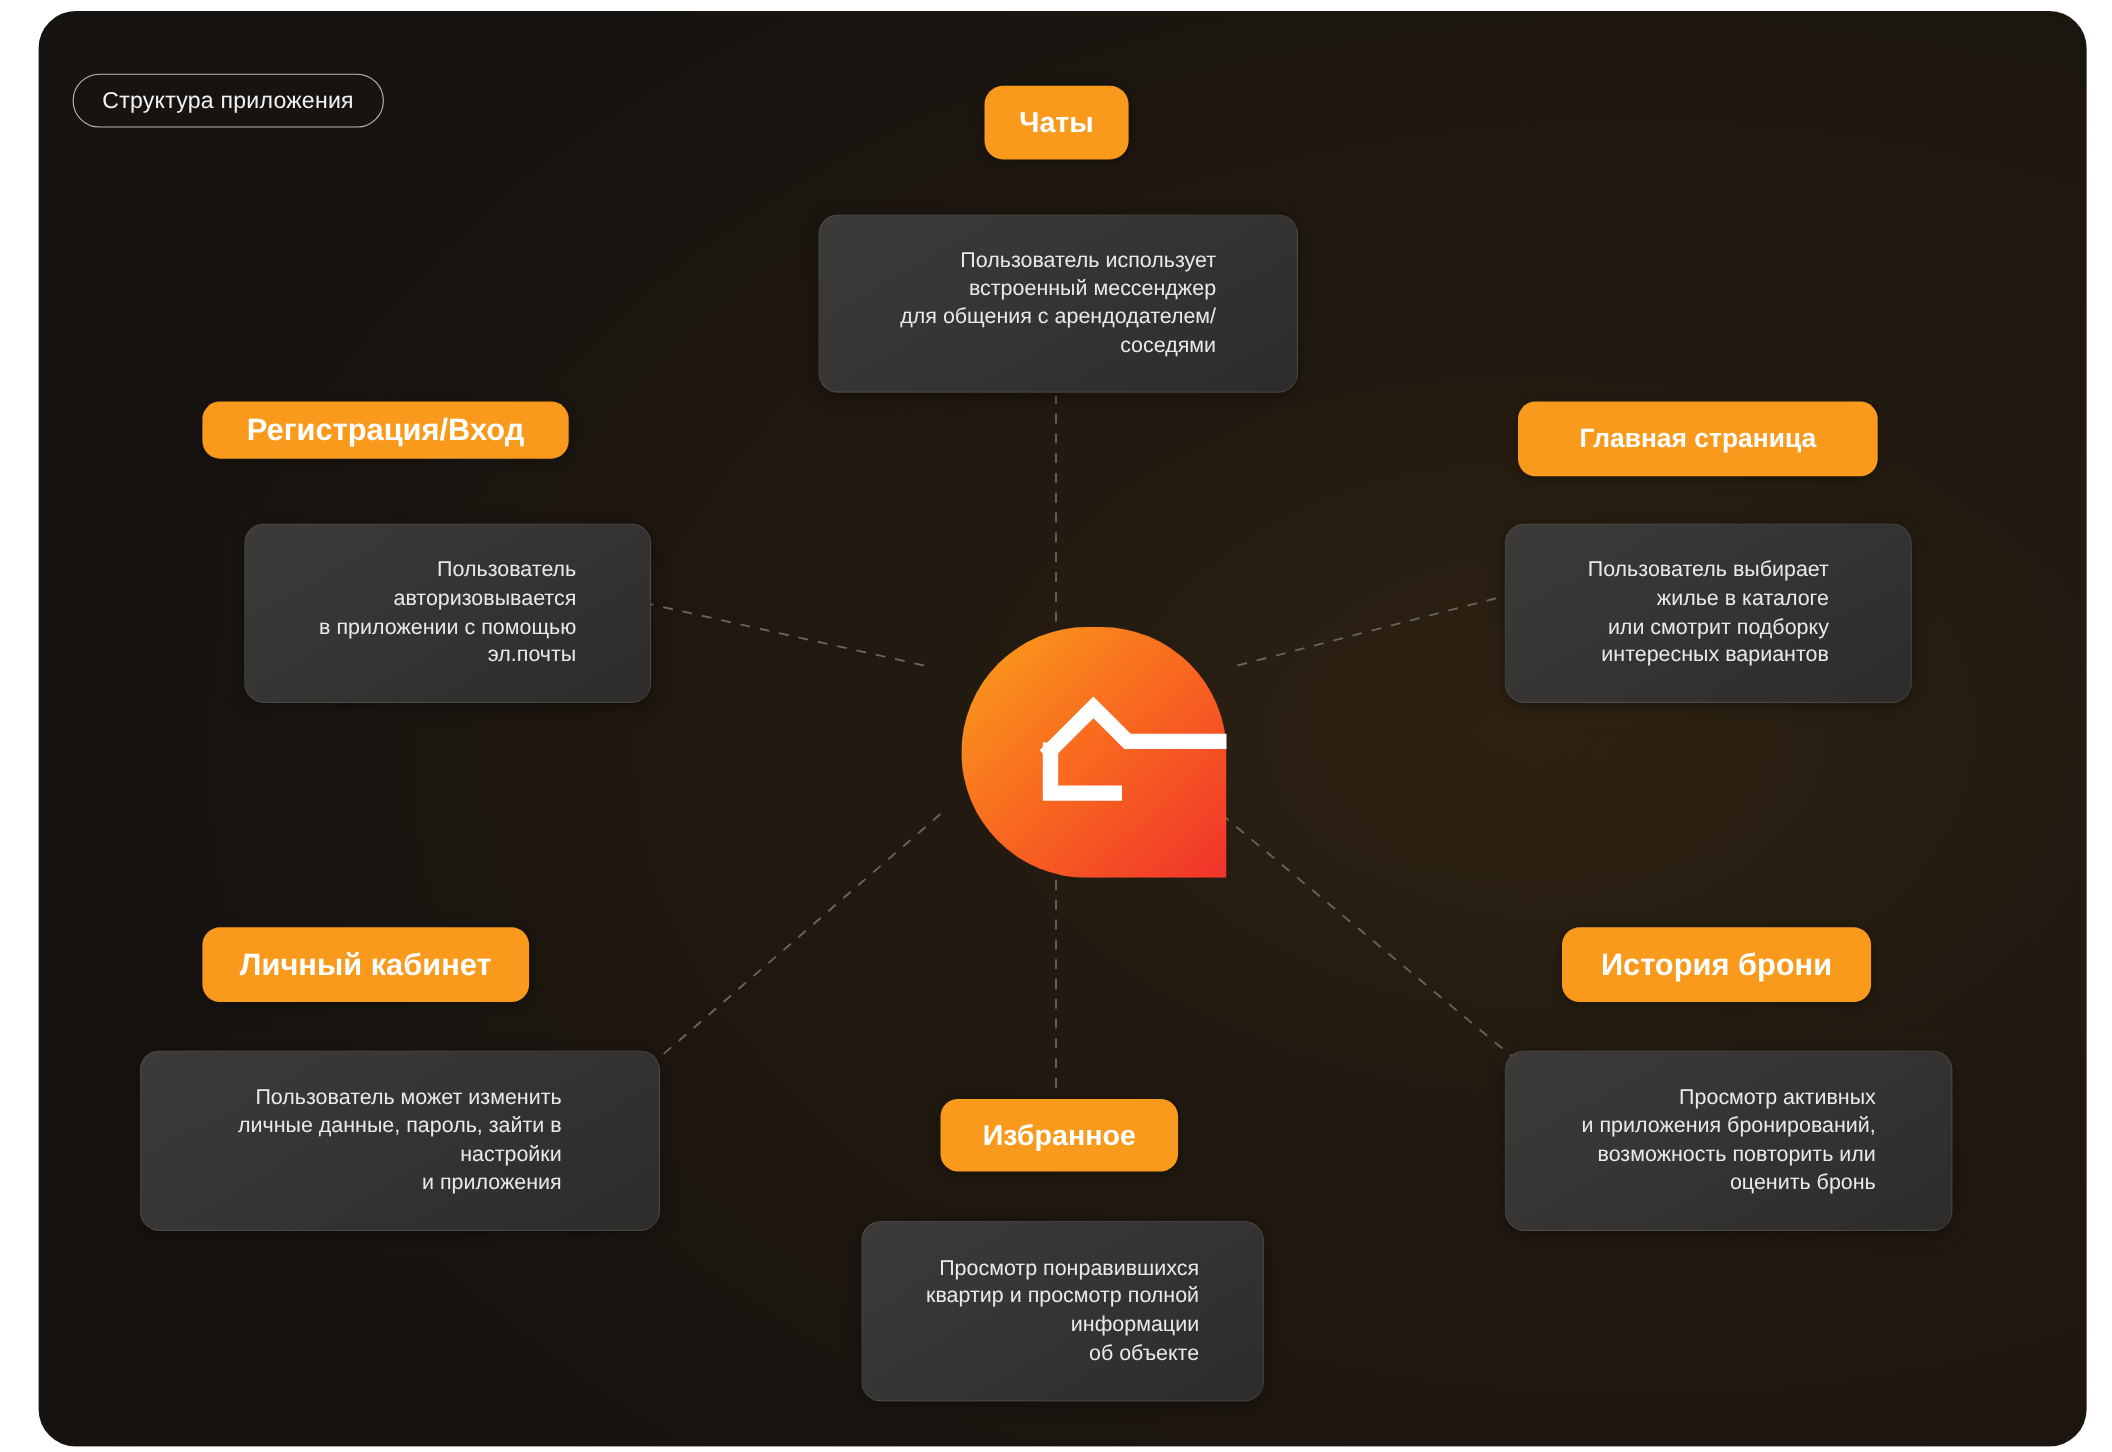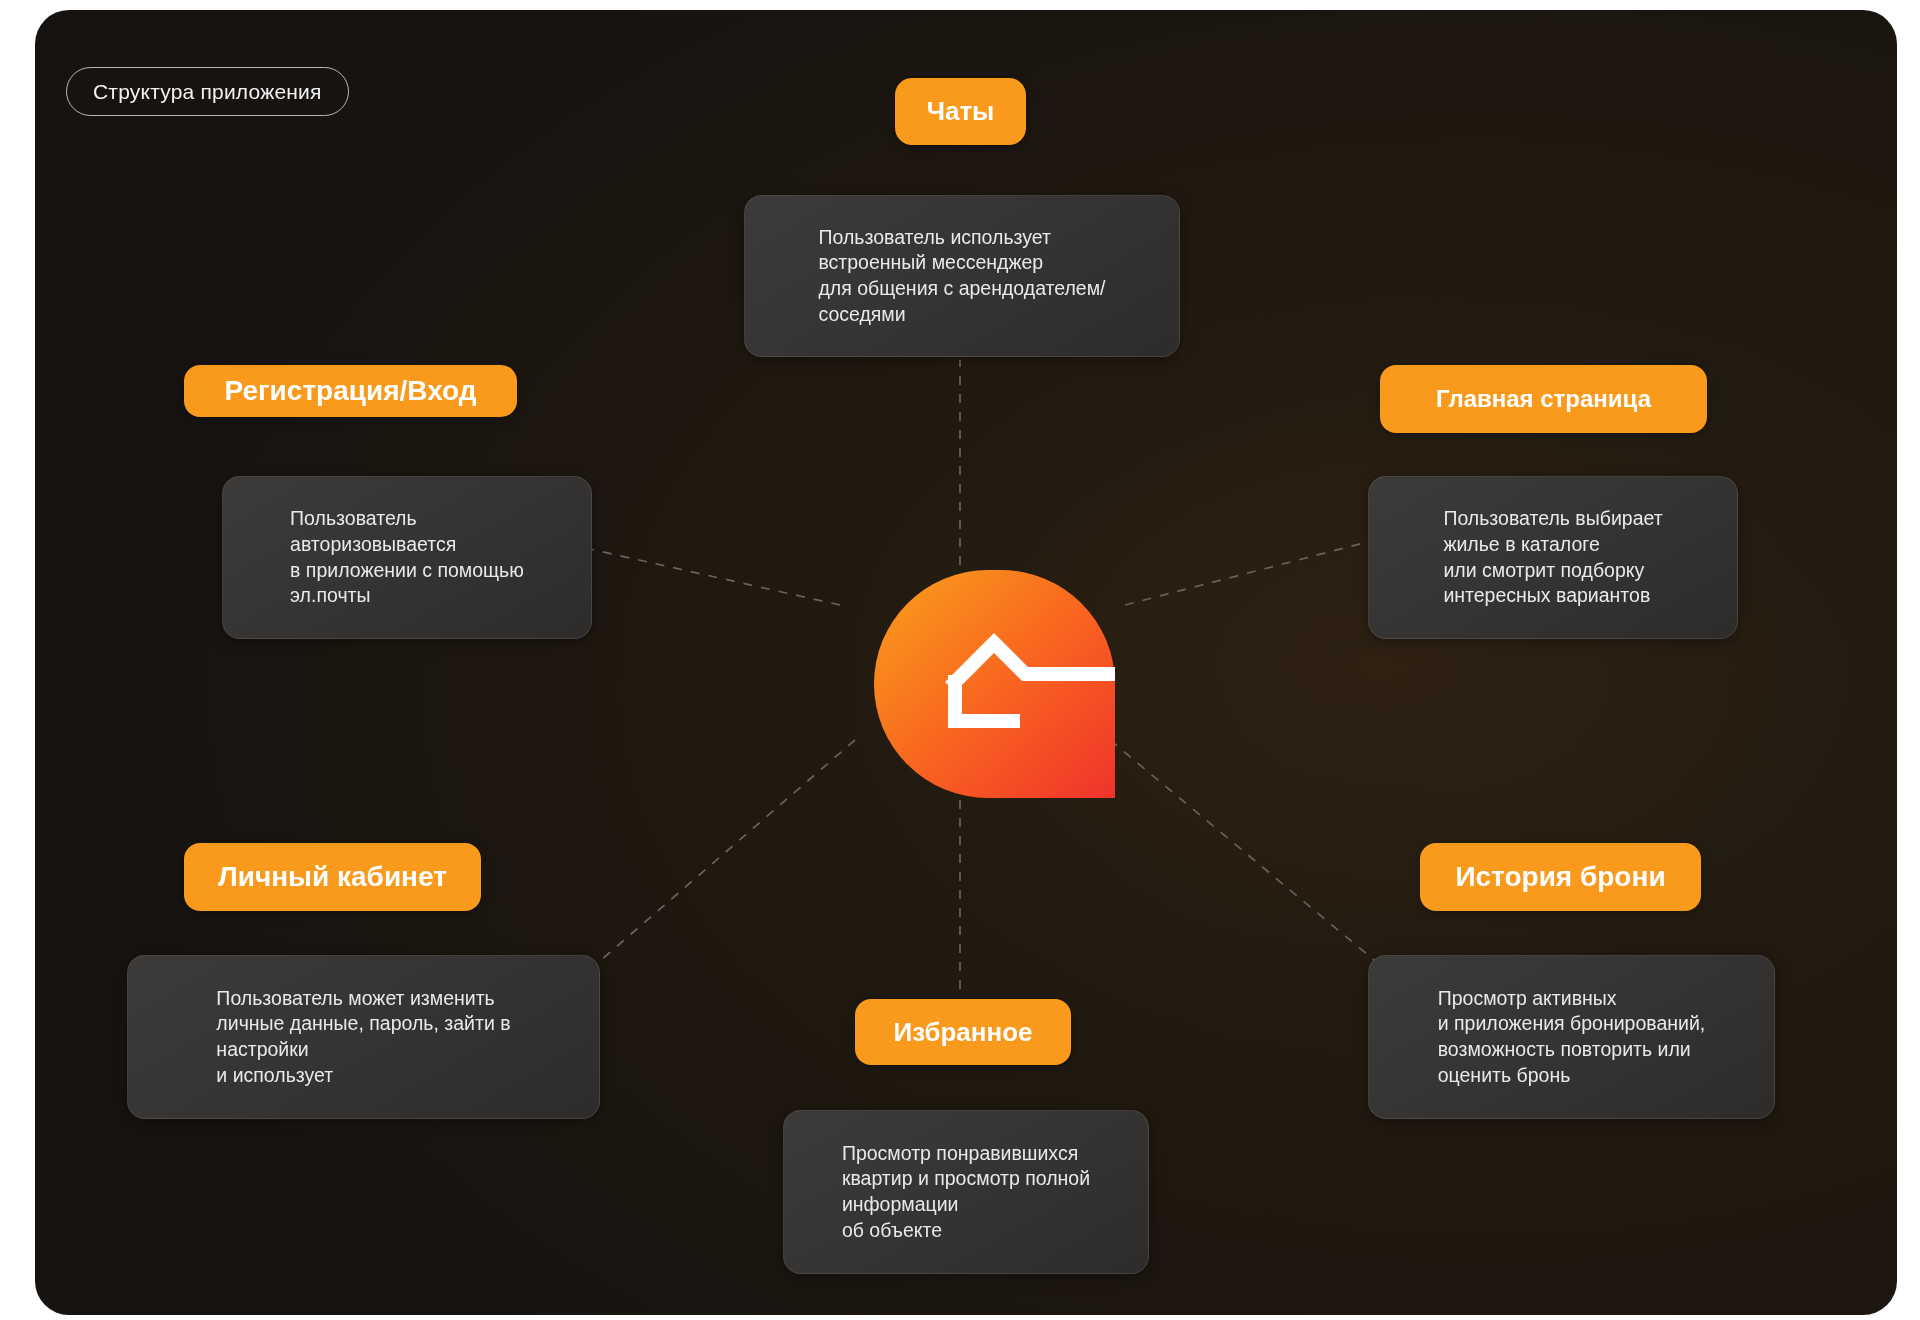--- a/index.html
+++ b/index.html
@@ -70,21 +70,21 @@
     z-index: 5;
     box-shadow: 0 2px 10px rgba(0,0,0,0.30);
   }
 
   
   .card {
     position: absolute;
     display: flex;
     align-items: center;
     justify-content: center;
-    text-align: left;
+    text-align: right;
     border-radius: 18px;
     color: #e9e9e9;
     font-size: 19.5px;
     line-height: 1.32;
     padding: 16px 8px;
     background: linear-gradient(150deg, #3d3b39 0%, #373533 42%, #2e2c2a 100%);
     border: 1px solid rgba(255,255,255,0.085);
     box-shadow: 0 3px 14px rgba(0,0,0,0.34);
     z-index: 4;
   }
@@ -163,21 +163,21 @@
   </div>
 
   <div class="pill" style="left:149px; top:833px; width:297px; height:68px; font-size:28px;">
     <span>Личный кабинет</span>
   </div>
   <div class="card" style="left:92px; top:945px; width:473px; height:164px;">
     <div>
       <span>Пользователь может изменить</span>
       <span>личные данные, пароль, зайти в</span>
       <span>настройки</span>
-      <span>и использует</span>
+      <span>и приложения</span>
     </div>
   </div>
 
   <div class="pill" style="left:820px; top:989px; width:216px; height:66px; font-size:26px;">
     <span>Избранное</span>
   </div>
   <div class="card" style="left:748px; top:1100px; width:366px; height:164px;">
     <div>
       <span>Просмотр понравившихся</span>
       <span>квартир и просмотр полной</span>

